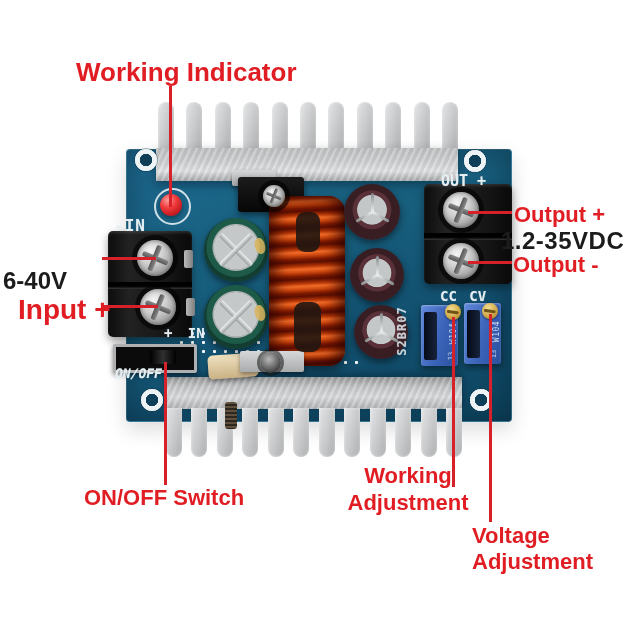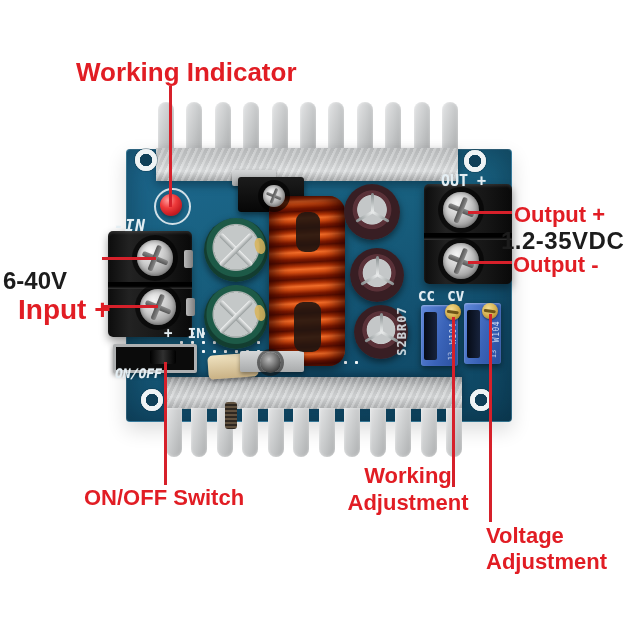--- a/index.html
+++ b/index.html
@@ -235,25 +235,25 @@
       <div class="knob"></div>
     </div>
 
   <div class="tan"></div>
   <div class="bracket" style="left:240px;top:351px;width:64px;height:21px;"></div>
   <div class="darkscrew" style="left:260px;top:352px;width:21px;height:21px;"></div>
 
   <div class="dots" style="left:176px;top:329px;width:86px;height:27px;"></div>
   <div class="dots" style="left:318px;top:358px;width:46px;height:9px;"></div>
 
-  <div class="silk" style="left:114px;top:216px;font-size:16px;letter-spacing:1px;font-style:italic;">-IN</div>
+  <div class="silk" style="left:114px;top:216px;font-size:16px;letter-spacing:1px;">-IN</div>
   <div class="silk" style="left:116px;top:325px;font-size:14px;word-spacing:7px;margin-left:48px;">+ IN</div>
   <div class="silk" style="left:115px;top:366px;font-size:13px;transform:skewX(-10deg);">ON/OFF</div>
   <div class="silk" style="left:441px;top:172px;font-size:15px;">OUT +</div>
-  <div class="silk" style="left:418px;top:288px;font-size:14px;word-spacing:4px;">CC CV</div>
+  <div class="silk" style="left:440px;top:288px;font-size:14px;word-spacing:4px;">CC CV</div>
   <div class="silk" style="left:367px;top:324px;width:70px;font-size:12px;letter-spacing:1px;transform:rotate(-90deg);opacity:.85;text-align:center;">S2BR07</div>
 
   <div class="ann" style="left:76px;top:57px;font-size:26px;">Working Indicator</div>
   <div class="ln" style="left:169px;top:86px;width:3px;height:121px;"></div>
 
   <div class="ln" style="left:102px;top:257px;width:54px;height:3px;"></div>
   <div class="ann black" style="left:3px;top:267px;font-size:24px;">6-40V</div>
   <div class="ann" style="left:18px;top:294px;font-size:28px;">Input +</div>
   <div class="ln" style="left:102px;top:305px;width:56px;height:3px;"></div>
 
@@ -265,19 +265,19 @@
 
   <div class="ann" style="left:84px;top:485px;font-size:22px;">ON/OFF Switch</div>
   <div class="ln" style="left:164px;top:362px;width:3px;height:123px;"></div>
 
   <div class="ann" style="left:338px;top:462px;width:140px;font-size:22px;line-height:27px;text-align:center;">
     <div>Working</div>
     <div>Adjustment</div>
   </div>
   <div class="ln" style="left:452px;top:317px;width:3px;height:170px;"></div>
 
-  <div class="ann" style="left:486px;top:523px;font-size:22px;line-height:26px;">
+  <div class="ann" style="left:472px;top:523px;font-size:22px;line-height:26px;">
     <div>Voltage</div>
     <div>Adjustment</div>
   </div>
   <div class="ln" style="left:489px;top:314px;width:3px;height:208px;"></div>
 
 </div>
 
 </body></html>

